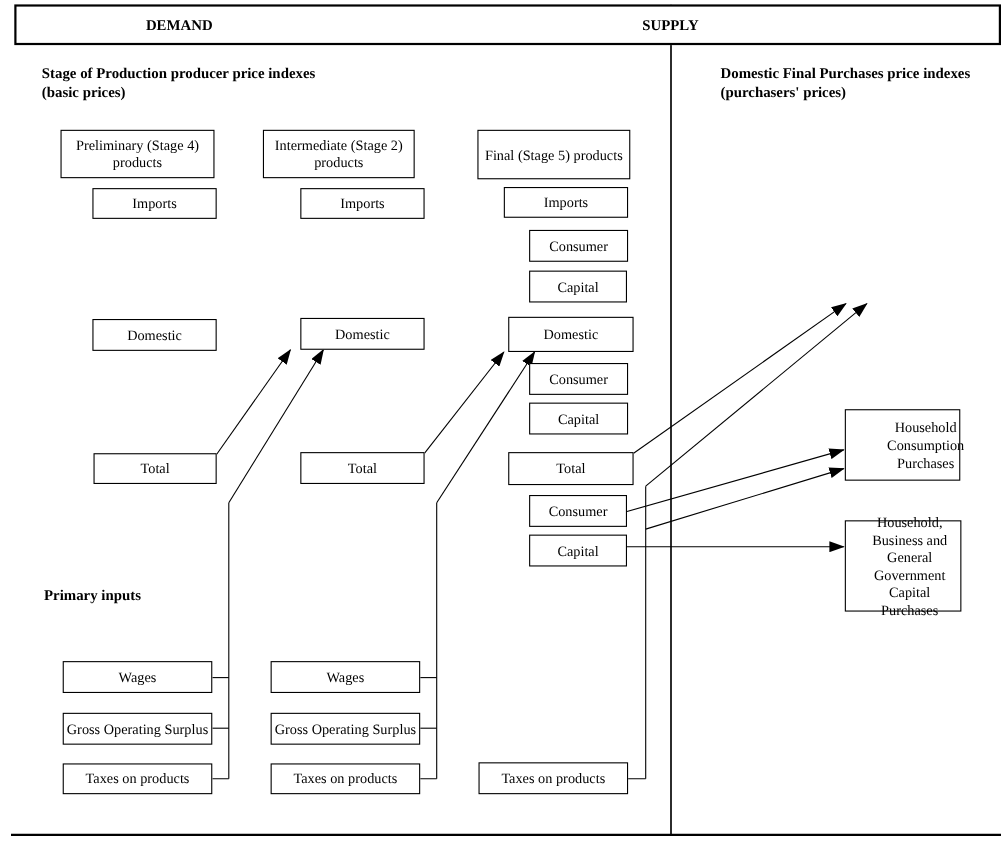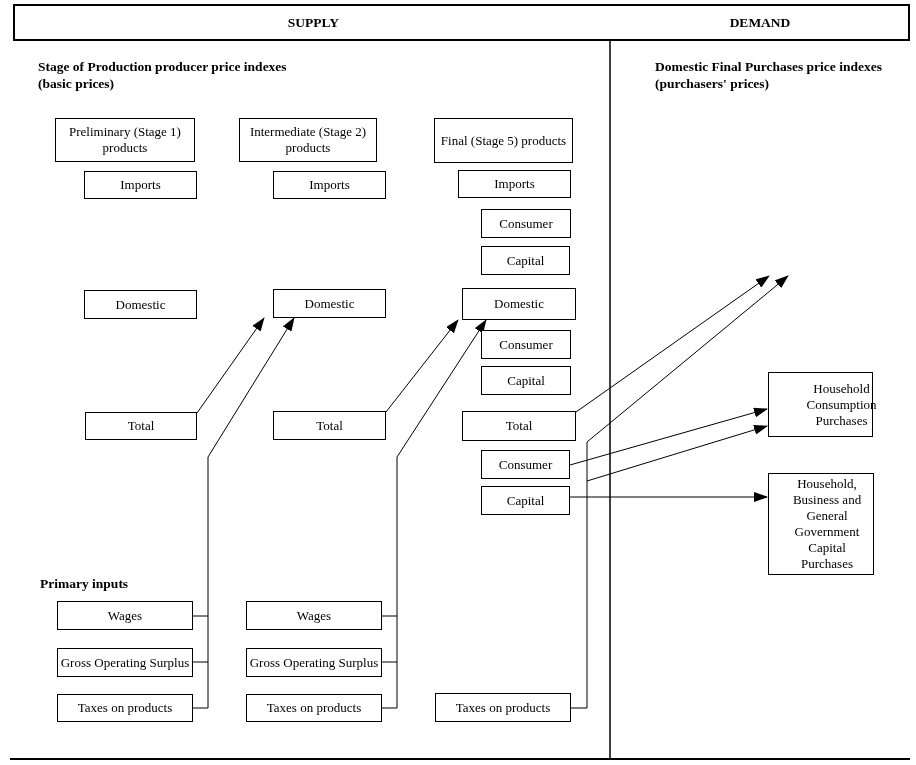--- a/index.html
+++ b/index.html
@@ -62,39 +62,39 @@
 
       <line x1="576" y1="412" x2="769" y2="276" marker-end="url(#arr)"></line>
       <line x1="587" y1="442" x2="788" y2="276" marker-end="url(#arr)"></line>
       <line x1="570" y1="465" x2="767" y2="409" marker-end="url(#arr)"></line>
       <line x1="587" y1="481" x2="767" y2="426" marker-end="url(#arr)"></line>
       <line x1="570" y1="497" x2="767" y2="497" marker-end="url(#arr)"></line>
     </g>
   </svg>
 
   <div class="hdr" style="left:13px;top:4px;width:897px;height:37px;">
+    <div class="hdr-cell" style="flex:1;">
+      <span>DEMAND</span>
+    </div>
     <div class="hdr-cell" style="width:597px;">
       <span>SUPPLY</span>
-    </div>
-    <div class="hdr-cell" style="flex:1;">
-      <span>DEMAND</span>
     </div>
   </div>
 
   <div class="heading" style="left:655px;top:58px;width:240px;">
     <span style="display:block;">Domestic Final Purchases price indexes</span>
     <span style="display:block;">(purchasers' prices)</span>
   </div>
   <div class="heading" style="left:38px;top:58px;">
     <span style="display:block;">Stage of Production producer price indexes</span>
     <span style="display:block;">(basic prices)</span>
   </div>
-  <div class="heading" style="left:40px;top:575px;">Primary inputs</div>
+  <div class="heading" style="left:40px;top:532px;">Primary inputs</div>
 
-  <div class="bx" style="left:55px;top:118px;width:140px;height:44px;">Preliminary (Stage 1) products</div>
+  <div class="bx" style="left:55px;top:118px;width:140px;height:44px;">Preliminary (Stage 4) products</div>
   <div class="bx nw" style="left:84px;top:171px;width:113px;height:28px;">Imports</div>
   <div class="bx nw" style="left:84px;top:290px;width:113px;height:29px;">Domestic</div>
   <div class="bx nw" style="left:85px;top:412px;width:112px;height:28px;">Total</div>
   <div class="bx nw" style="left:57px;top:601px;width:136px;height:29px;">Wages</div>
   <div class="bx nw" style="left:57px;top:648px;width:136px;height:29px;">Gross Operating Surplus</div>
   <div class="bx nw" style="left:57px;top:694px;width:136px;height:28px;">Taxes on products</div>
 
   <div class="bx" style="left:239px;top:118px;width:138px;height:44px;">Intermediate (Stage 2) products</div>
   <div class="bx nw" style="left:273px;top:171px;width:113px;height:28px;">Imports</div>
   <div class="bx nw" style="left:273px;top:289px;width:113px;height:29px;">Domestic</div>
@@ -109,15 +109,15 @@
   <div class="bx nw" style="left:481px;top:246px;width:89px;height:29px;">Capital</div>
   <div class="bx nw" style="left:462px;top:288px;width:114px;height:32px;">Domestic</div>
   <div class="bx nw" style="left:481px;top:330px;width:90px;height:29px;">Consumer</div>
   <div class="bx nw" style="left:481px;top:366px;width:90px;height:29px;">Capital</div>
   <div class="bx nw" style="left:462px;top:411px;width:114px;height:30px;">Total</div>
   <div class="bx nw" style="left:481px;top:450px;width:89px;height:29px;">Consumer</div>
   <div class="bx nw" style="left:481px;top:486px;width:89px;height:29px;">Capital</div>
   <div class="bx nw" style="left:435px;top:693px;width:136px;height:29px;">Taxes on products</div>
 
   <div class="bx" style="left:768px;top:372px;width:105px;height:65px;padding-left:44px;">Household Consumption Purchases</div>
-  <div class="bx" style="left:768px;top:473px;width:106px;height:102px;padding-left:14px;">Household, Business and General Government Capital Purchases</div>
+  <div class="bx" style="left:768px;top:473px;width:106px;height:83px;padding-left:14px;">Household, Business and General Government Capital Purchases</div>
 
 </div>
 
 </body></html>

